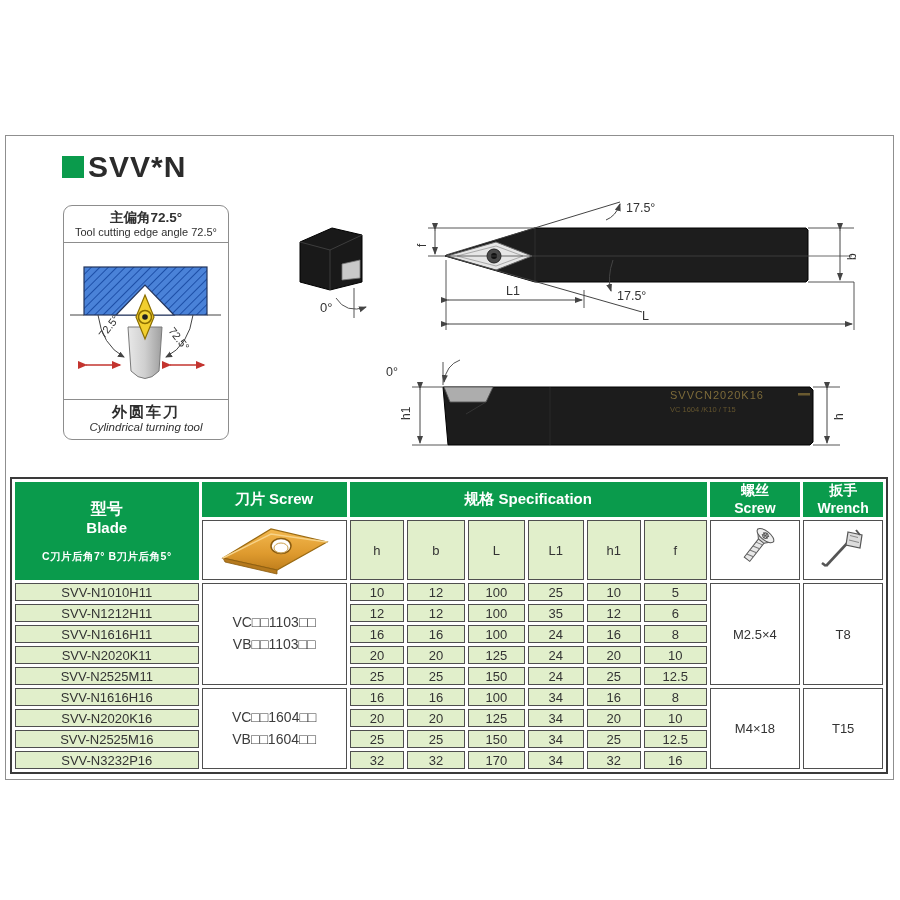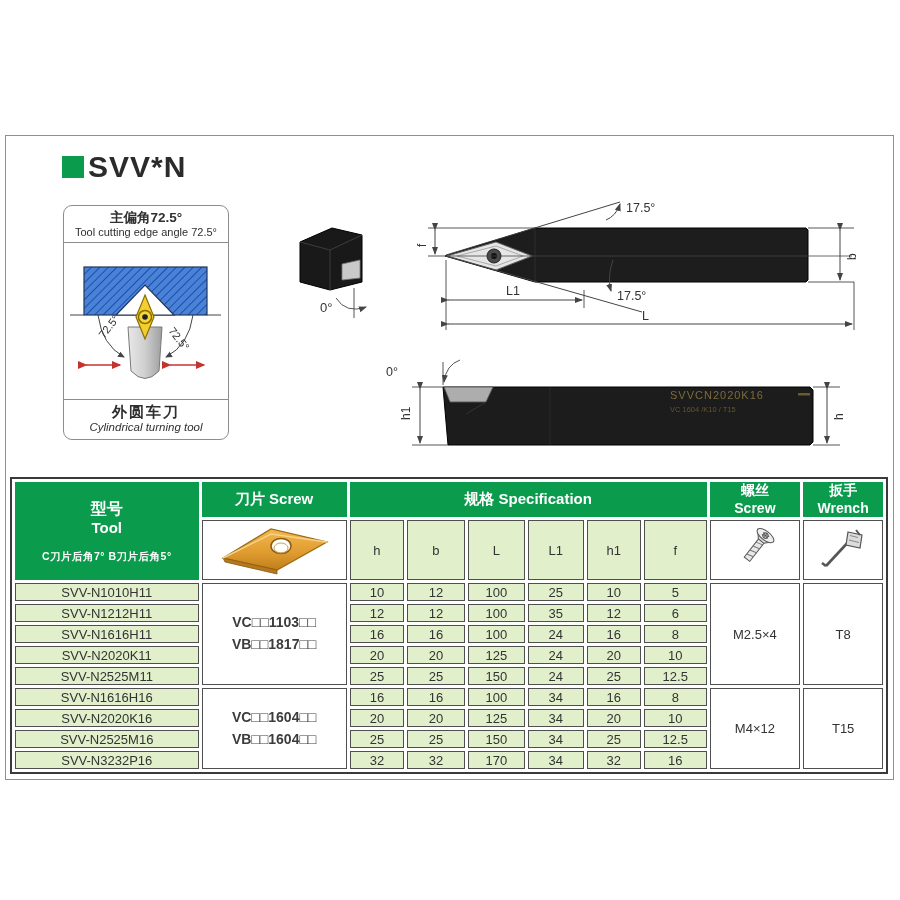--- a/index.html
+++ b/index.html
@@ -34,21 +34,21 @@
   #spec-table td{padding:0;text-align:center;vertical-align:middle;overflow:hidden;}
   td.g{background:#0a9b4c;color:#fff;font-weight:bold;font-size:15px;}
   td.lg{background:#e1efcb;border:1px solid #4f4f4f;color:#333;font-size:13px;}
   td.w{background:#ffffff;border:1px solid #4f4f4f;color:#333;font-size:13px;}
   .type-zh{font-size:16px;line-height:1.25;}
   .type-en{font-size:15px;line-height:1.2;}
   .type-note{font-size:10.5px;font-weight:bold;margin-top:13px;letter-spacing:.5px;}
   .hdr2line{font-size:14px;line-height:1.25;}
   .subh{font-weight:500;}
   .model{font-weight:400;font-size:13.5px;}
-  .blade-lines div{font-size:14px;line-height:1.55;color:#3c3c3c;font-weight:bold;}
+  .blade-lines div{font-size:14px;line-height:1.55;color:#3c3c3c;}
   .fit-val{font-size:13px;}
   svg text{font-family:"Liberation Sans","DejaVu Sans",sans-serif;}
 </style>
 </head>
 <body>
 
 <div id="frame" class="abs"></div>
 
 <div id="title-row" class="abs">
   <span id="title-square"></span>
@@ -202,21 +202,21 @@
     <col style="width:55px">
       <col style="width:54px">
       <col style="width:62px">
     <col style="width:90px">
       <col style="width:79px">
   </colgroup>
   <tbody>
   <tr style="height:30px">
     <td class="g" rowspan="2" style="height:96px">
       <div class="type-zh">型号</div>
-      <div class="type-en">Tool</div>
+      <div class="type-en">Blade</div>
       <div class="type-note">C刀片后角7°  B刀片后角5°</div>
     </td>
     <td class="g">刀片 Screw</td>
     <td class="g" colspan="6">规格 Specification</td>
     <td class="g">
       <div class="hdr2line">螺丝</div>
       <div class="hdr2line">Screw</div>
     </td>
     <td class="g">
       <div class="hdr2line">扳手</div>
@@ -272,21 +272,21 @@
         <line x1="33" y1="18" x2="43" y2="20.5" stroke="#888" stroke-width="1"></line>
         <line x1="40" y1="8" x2="44" y2="13" stroke="#555" stroke-width="2"></line>
       </svg>
     </td>
   </tr>
 
   <tr style="height:18px">
     <td class="lg model">SVV-N1010H11</td>
     <td class="w blade-lines" rowspan="5">
       <div>VC□□1103□□</div>
-      <div>VB□□1817□□</div>
+      <div>VB□□1103□□</div>
     </td>
     <td class="lg fit-val">10</td>
     <td class="lg fit-val">12</td>
     <td class="lg fit-val">100</td>
     <td class="lg fit-val">25</td>
     <td class="lg fit-val">10</td>
     <td class="lg fit-val">5</td>
     <td class="w" rowspan="5">M2.5×4</td>
     <td class="w" rowspan="5">T8</td>
   </tr>
@@ -332,21 +332,21 @@
     <td class="w blade-lines" rowspan="4">
       <div>VC□□1604□□</div>
       <div>VB□□1604□□</div>
     </td>
     <td class="lg fit-val">16</td>
     <td class="lg fit-val">16</td>
     <td class="lg fit-val">100</td>
     <td class="lg fit-val">34</td>
     <td class="lg fit-val">16</td>
     <td class="lg fit-val">8</td>
-    <td class="w" rowspan="4">M4×12</td>
+    <td class="w" rowspan="4">M4×18</td>
     <td class="w" rowspan="4">T15</td>
   </tr>
   <tr style="height:18px">
     <td class="lg model">SVV-N2020K16</td>
     <td class="lg fit-val">20</td>
     <td class="lg fit-val">20</td>
     <td class="lg fit-val">125</td>
     <td class="lg fit-val">34</td>
     <td class="lg fit-val">20</td>
     <td class="lg fit-val">10</td>

